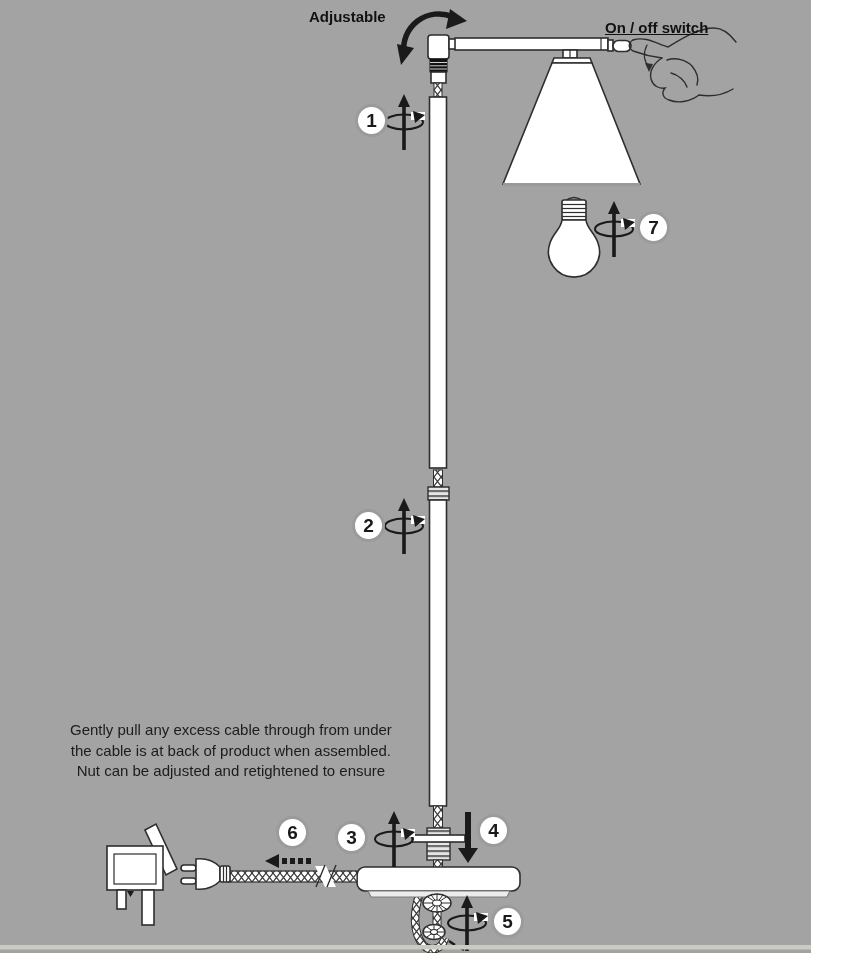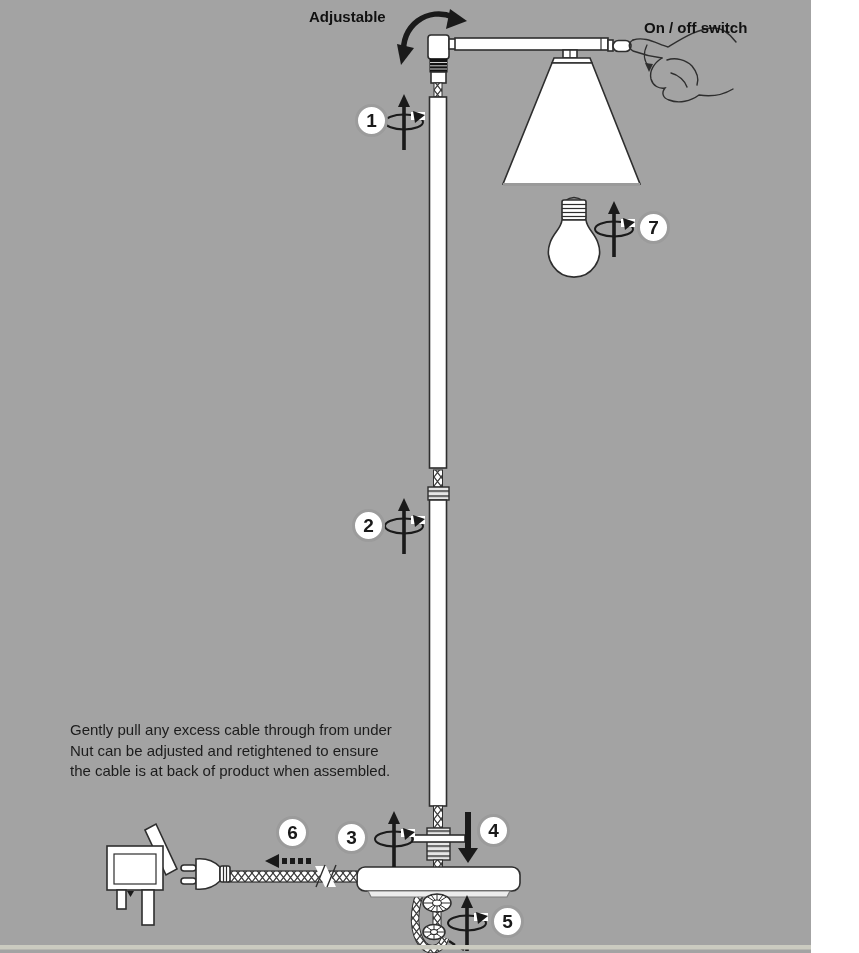--- a/index.html
+++ b/index.html
@@ -2,21 +2,21 @@
 <html><head>
 <meta charset="utf-8">
 <style>
   html,body{margin:0;padding:0;background:#ffffff;}
   #canvas{
     position:relative;width:811px;height:953px;background:#a3a3a3;overflow:hidden;
     font-family:"Liberation Sans", sans-serif;color:#1a1a1a;
   }
   svg{position:absolute;left:0;top:0;}
   .lbl{position:absolute;font-weight:bold;font-size:15px;color:#111;white-space:nowrap;}
-  .note{position:absolute;left:70px;top:720px;font-size:15px;line-height:20.5px;color:#1c1c1c;white-space:nowrap;}
+  .note{position:absolute;left:70px;top:720px;font-size:15px;line-height:20.5px;color:#1c1c1c;white-space:nowrap;text-align:center;}
   .badge{
     position:absolute;width:27px;height:27px;border:3px solid #9b9b9b;border-radius:50%;
     background:#fff;display:flex;align-items:center;justify-content:center;
     font-weight:bold;font-size:19px;color:#1a1a1a;box-sizing:content-box;
   }
   
   .ln{stroke:#2e2e2e;stroke-width:1.6;fill:#ffffff;}
   .ln2{stroke:#2e2e2e;stroke-width:1.6;fill:none;stroke-linecap:round;}
   .thin{stroke:#2e2e2e;stroke-width:1.2;fill:none;}
 </style>
@@ -189,26 +189,26 @@
     <rect x="282" y="858" width="5" height="6" fill="#1a1a1a"></rect>
     <rect x="290" y="858" width="5" height="6" fill="#1a1a1a"></rect>
     <rect x="298" y="858" width="5" height="6" fill="#1a1a1a"></rect>
     <rect x="306" y="858" width="5" height="6" fill="#1a1a1a"></rect>
   </g>
 
   <rect x="0" y="945" width="859" height="4.5" fill="#cbcbc0"></rect>
 </svg>
 
 <div class="lbl" style="left:309px;top:8px;">Adjustable</div>
-<div class="lbl" style="left:644px;top:19px;">On / off switch</div>
+<div class="lbl" style="left:605px;top:19px;text-decoration:underline;">On / off switch</div>
 
 <div class="note">
   <div>Gently pull any excess cable through from under</div>
+  <div>the cable is at back of product when assembled.</div>
   <div>Nut can be adjusted and retightened to ensure</div>
-  <div>the cable is at back of product when assembled.</div>
 </div>
 
 <div class="badge" style="left:355px;top:104px;">
       <span>1</span>
     </div>
 <div class="badge" style="left:352px;top:509px;">
       <span>2</span>
     </div>
 <div class="badge" style="left:335px;top:821px;">
       <span>3</span>

